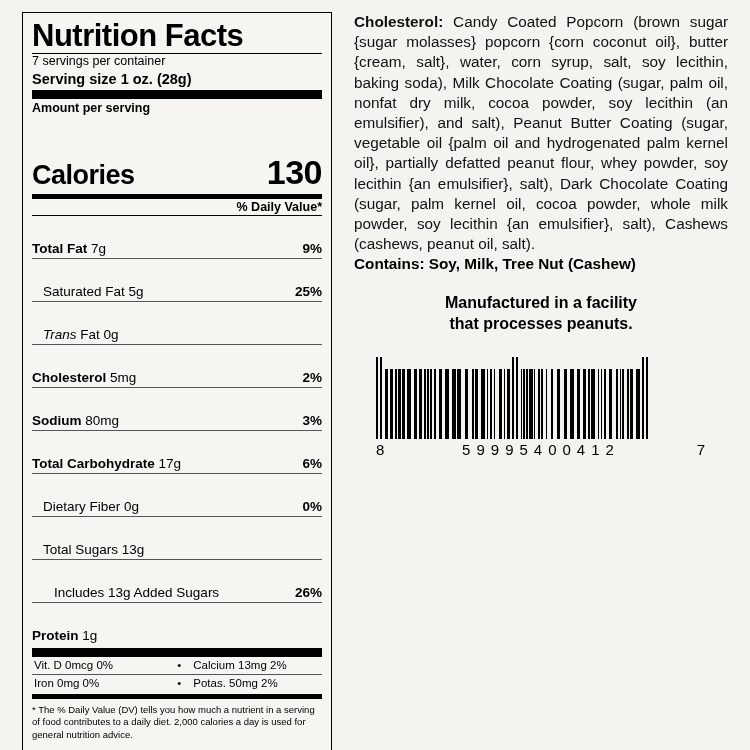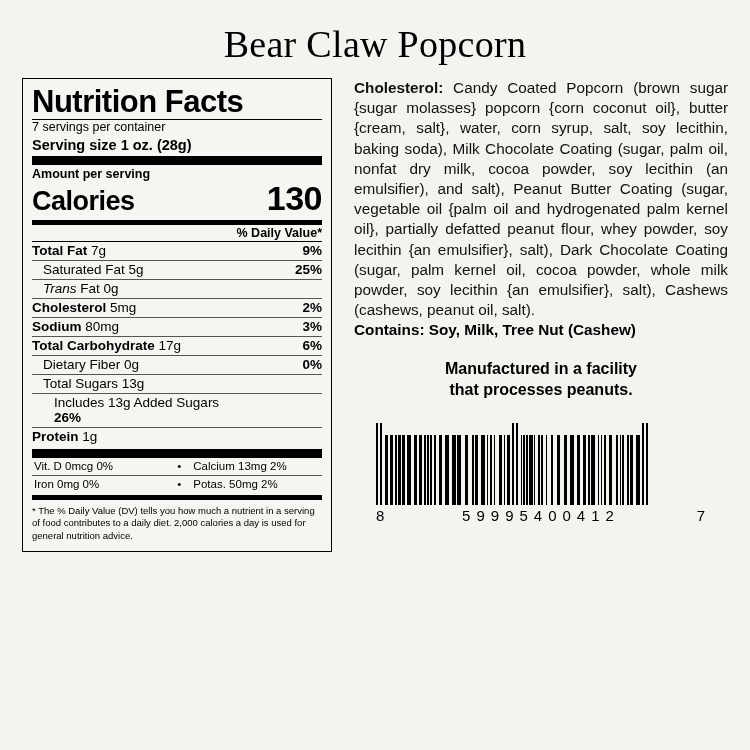--- a/index.html
+++ b/index.html
@@ -82,39 +82,41 @@
   }
   .cal-label {
     font-size: 27px;
     font-weight: bold;
     letter-spacing: -0.5px;
   }
   .cal-value {
     font-size: 34px;
     font-weight: bold;
     letter-spacing: -0.5px;
+    margin-top: 40px;
   }
   .dv-head {
     text-align: right;
     font-size: 12.5px;
     font-weight: bold;
     padding: 1px 0 1px 0;
   }
   .nf-row {
     display: flex;
     justify-content: space-between;
     align-items: baseline;
     font-size: 13.5px;
     padding: 1.5px 0 1.5px 0;
+    margin-top: 24px;
   }
   .nf-row .lbl { text-align: left; }
   .nf-row .val { font-weight: bold; }
   .bold { font-weight: bold; }
   .indent1 { padding-left: 11px; }
-  .indent2 { padding-left: 22px; flex-direction: column; }
+  .indent2 { padding-left: 22px; }
   .ital { font-style: italic; }
   .nf-vit {
     font-size: 11.5px;
     display: flex;
     justify-content: space-between;
     padding: 2.5px 2px;
   }
   .nf-vit .dot { padding: 0 6px; }
   .nf-vit .left { width: 48%; }
   .nf-vit .right { width: 48%; text-align: left; padding-left: 6px;}
@@ -176,21 +178,20 @@
   }
   .bc-d-left { width: 20px; text-align: left; }
   .bc-d-mid { flex: 1; text-align: center; letter-spacing: 6px; }
   .bc-d-right { width: 20px; text-align: right; }
 </style>
 </head>
 <body>
 
 <div class="page">
 
-  <div class="product-title">Bear Claw Popcorn</div>
 
   <div class="content">
 
     <div class="nf-wrap">
       <div class="nf">
 
         <div class="nf-title">Nutrition Facts</div>
         <div class="rule-thin"></div>
         <div class="nf-servings">7 servings per container</div>
         <div class="nf-servingsize">

